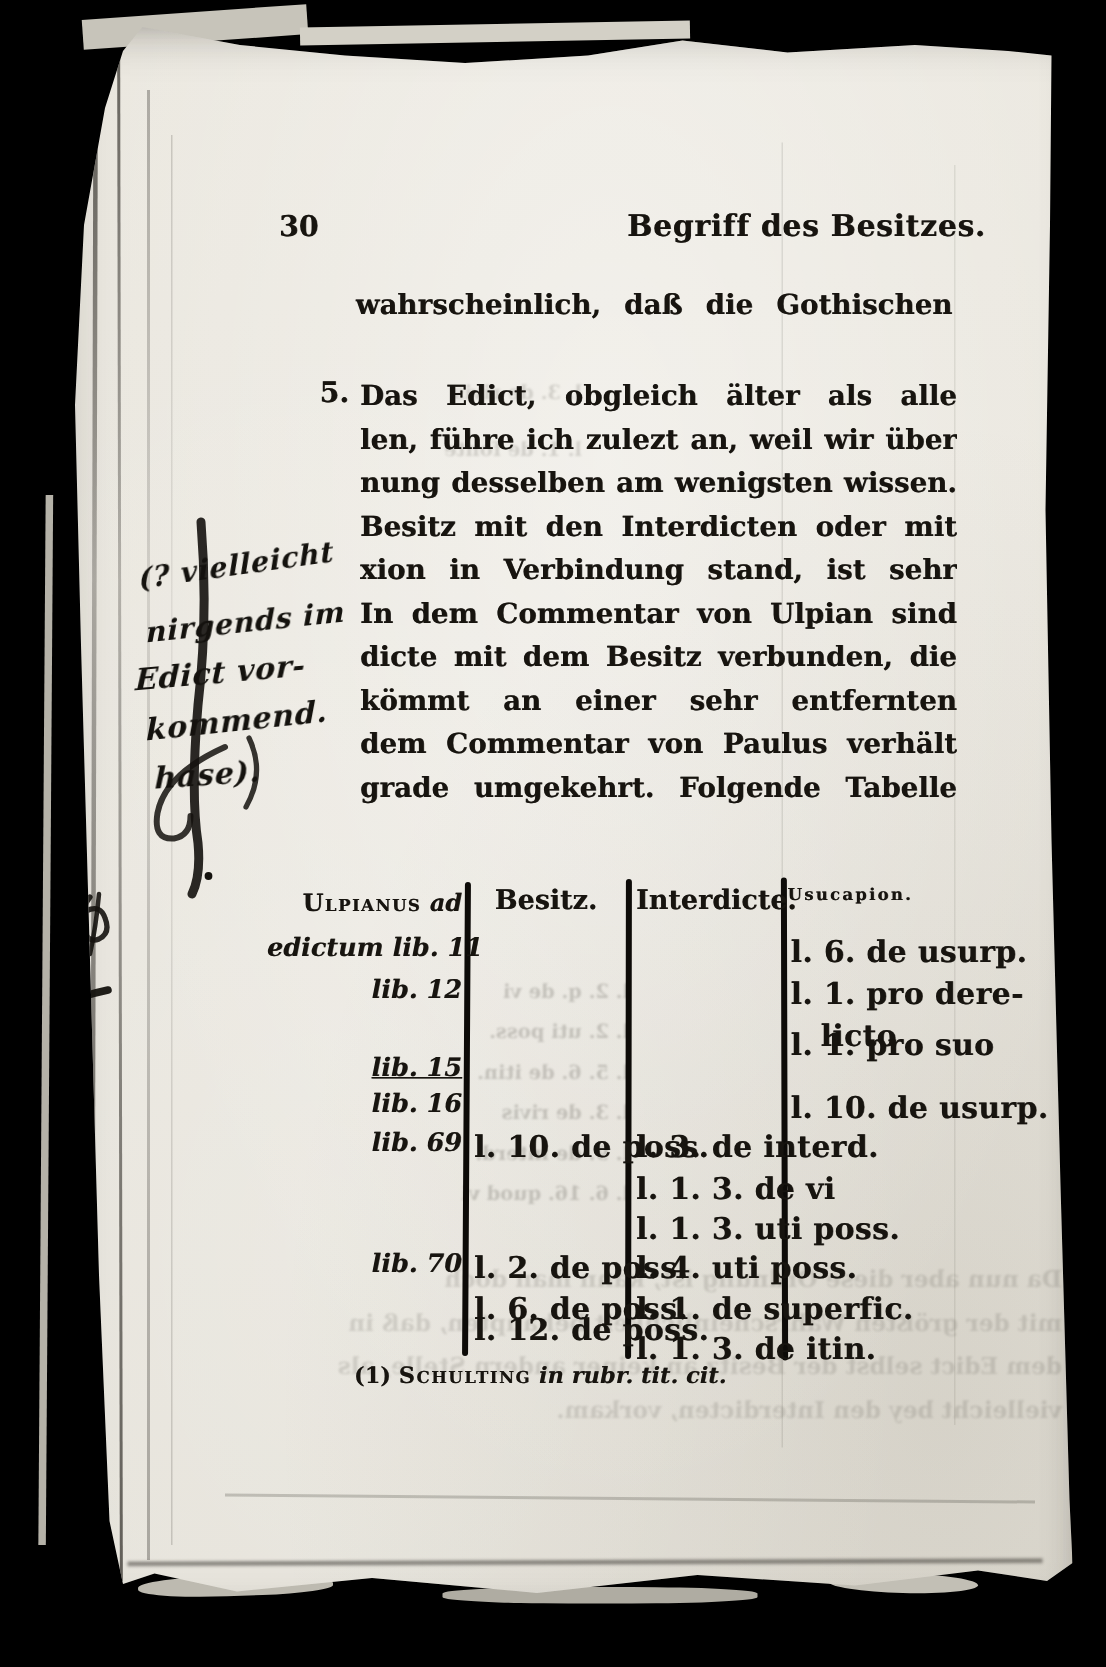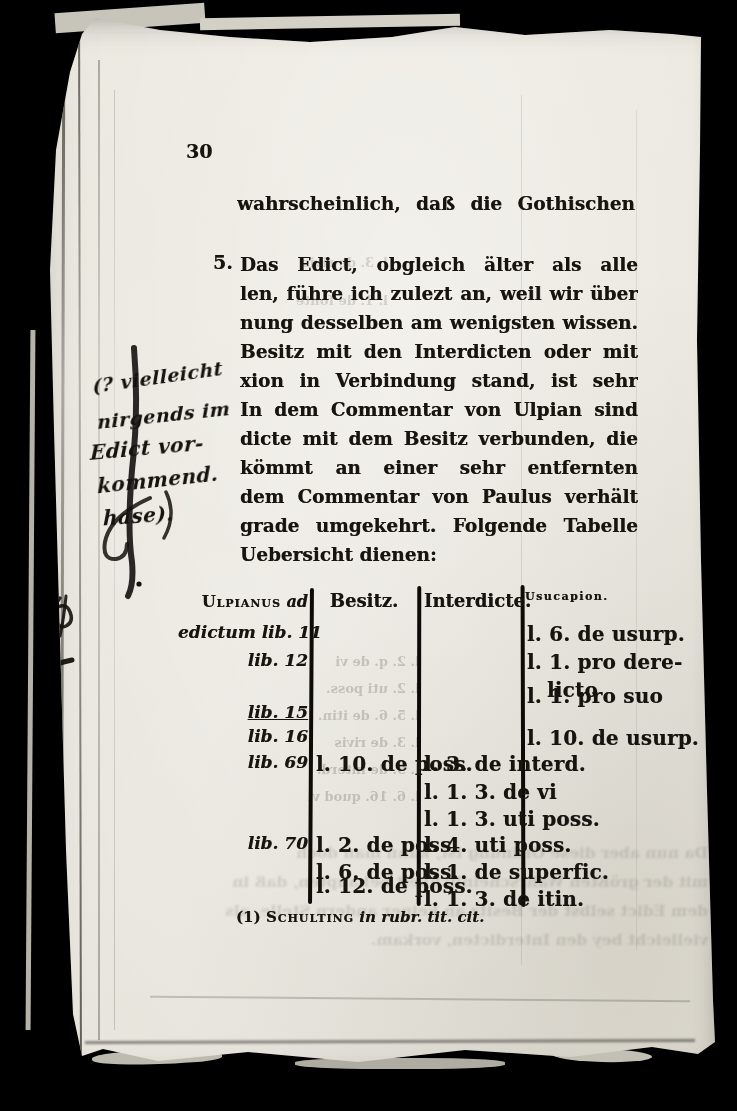--- a/index.html
+++ b/index.html
@@ -105,38 +105,38 @@
         <div class="line last">l. 6. 16. quod vi</div>
       </div>
     <div class="bleed" id="bleed-bottom">
         <div class="line">Da nun aber diese Ordnung ist, kann man doch</div>
         <div class="line">mit der größten Wahrscheinlichkeit behaupten, daß in</div>
         <div class="line">dem Edict selbst der Besitz an keiner andern Stelle, als</div>
         <div class="line last">vielleicht bey den Interdicten, vorkam.</div>
       </div>
 
     <div class="print rh-num" style="left:186px;top:140px;">30</div>
+    <div class="print rh-title" style="left:418px;top:138px;">Begriff des Besitzes.</div>
 
     <div class="para" style="left:237px;top:189px;">
         <div class="line">wahrscheinlich, daß die Gothischen Compilatoren</div>
       </div>
 
     <div class="print sec-num" style="left:213px;top:251px;">5.</div>
     <div class="para" style="left:240px;top:250px;">
         <div class="line">Das Edict, obgleich älter als alle vorige Quel-</div>
         <div class="line">len, führe ich zulezt an, weil wir über die Ord-</div>
         <div class="line">nung desselben am wenigsten wissen. Ob hier der</div>
         <div class="line">Besitz mit den Interdicten oder mit der Usuca-</div>
         <div class="line">xion in Verbindung stand, ist sehr zweifelhaft.</div>
         <div class="line">In dem Commentar von Ulpian sind die Inter-</div>
         <div class="line">dicte mit dem Besitz verbunden, die Usucapion</div>
         <div class="line">kömmt an einer sehr entfernten Stelle vor: in</div>
         <div class="line">dem Commentar von Paulus verhält es sich</div>
         <div class="line">grade umgekehrt.  Folgende Tabelle mag zur</div>
-        <div class="line last">Uebersicht dienen:</div>
       </div>
 
     <div id="table-layer">
       <div class="rule" style="left:309px;top:588px;height:316px;transform:rotate(.35deg);"></div>
       <div class="rule" style="left:417px;top:586px;height:320px;transform:rotate(.1deg);"></div>
       <div class="rule" style="left:521px;top:585px;height:322px;transform:rotate(-.15deg);"></div>
 
       <div class="thead" style="left:178px;top:592px;width:130px;text-align:right;font-size:16px;">
         <span class="smallcaps">Ulpianus</span>
         <span class="ital">ad</span>

